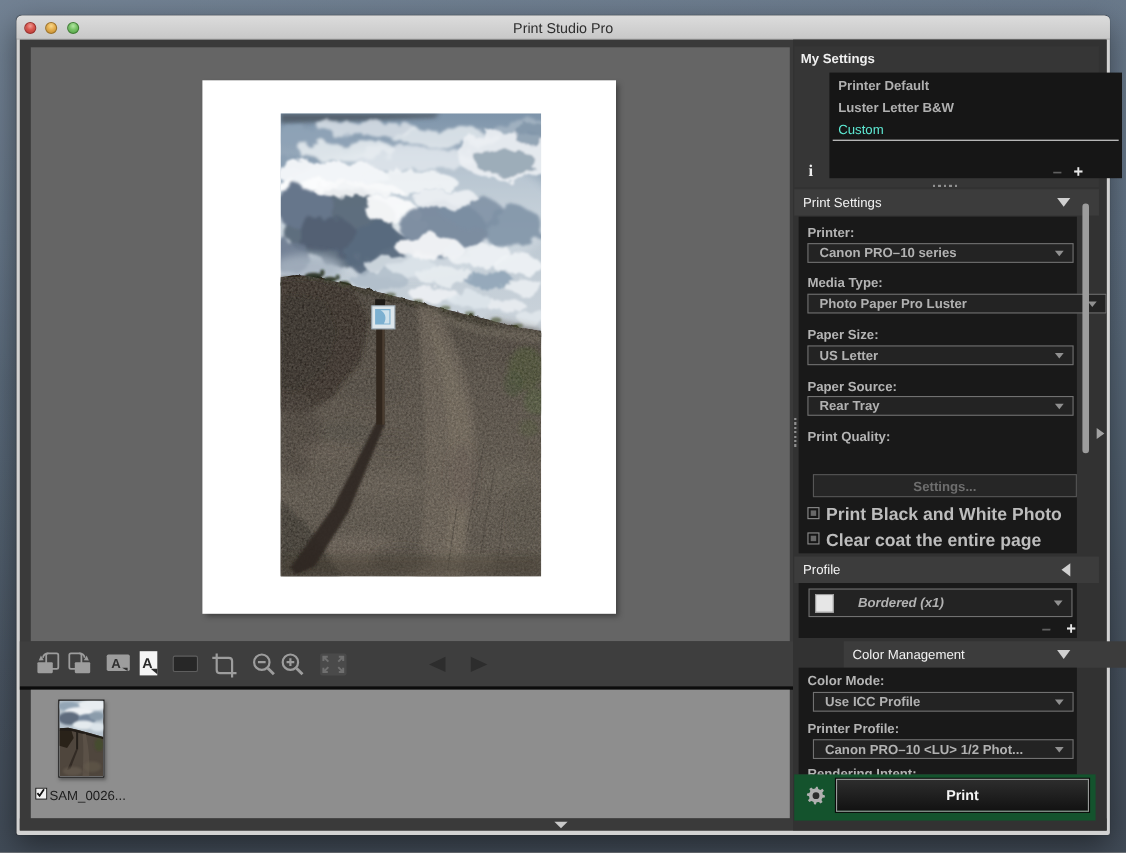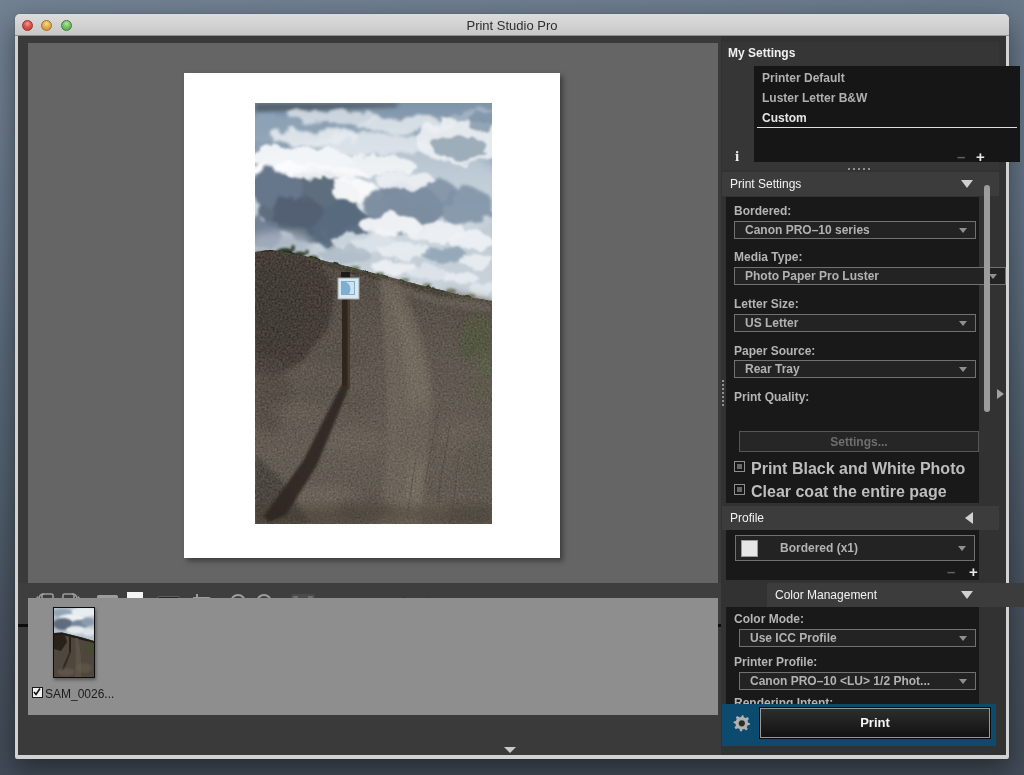--- a/index.html
+++ b/index.html
@@ -45,21 +45,21 @@
   }
   #photo { position:absolute; left:71px; top:30px; width:237px; height:421px; }
   #toolbar {
     position:absolute; left:0px; top:547px; width:703px; height:41px;
     background:#3e3e3e;
   }
   #blackline {
     position:absolute; left:0px; top:588px; width:703px; height:3px; background:#0c0c0c;
   }
   #thumbarea {
-    position:absolute; left:10px; top:562px; width:690px; height:117px;
+    position:absolute; left:10px; top:591px; width:690px; height:117px;
     background:#8e8e8e;
   }
   #bottomstrip {
     position:absolute; left:0px; top:708px; width:988px; height:11px; background:#3a3a3a;
   }
   #drawer-arrow {
     position:absolute; left:486px; top:711px; width:0; height:0;
     border-left:6px solid transparent; border-right:6px solid transparent; border-top:6px solid #c9c9c9;
   }
   
@@ -389,73 +389,73 @@
     </div>
     <div id="bottomstrip"></div>
     <div id="drawer-arrow"></div>
     <div id="panel">
 
       <div style="position:absolute;left:1px;top:6px;width:277px;height:128px;background:#363636;"></div>
       <div class="lbl" style="left:7px;top:10px;color:#f0f0f0;">My Settings</div>
       <div style="position:absolute;left:5px;top:30px;width:266px;height:96px;background:#161616;margin-left:28px;">
         <div style="position:absolute;left:8px;top:5px;color:#b0b0b0;font-size:12px;font-weight:bold;">Printer Default</div>
         <div style="position:absolute;left:8px;top:25px;color:#b0b0b0;font-size:12px;font-weight:bold;">Luster Letter B&amp;W</div>
-        <div style="position:absolute;left:8px;top:45px;color:#e5e5e5;font-size:12px;font-weight:bold;">Custom</div>
+        <div style="position:absolute;left:8px;top:45px;color:#5eead4;font-size:12px;font-weight:normal;">Custom</div>
         <div style="position:absolute;left:3px;top:61px;width:260px;height:1px;background:#dedede;"></div>
       </div>
       <div style="position:absolute;left:14px;top:112px;color:#ededed;font-size:15px;font-weight:bold;font-family:'Liberation Serif',serif;">i</div>
       <div style="position:absolute;left:236px;top:112px;color:#606060;font-size:15px;font-weight:bold;">–</div>
       <div style="position:absolute;left:255px;top:112px;color:#e8e8e8;font-size:15px;font-weight:bold;">+</div>
       <div style="position:absolute;left:127px;top:132px;width:23px;height:2px;background-image:repeating-linear-gradient(90deg,#909090 0 2px,transparent 2px 5px);"></div>
 
       <div class="hdr" style="top:136px;">Print Settings</div>
       <div class="tri-down" style="right:33px;top:144px;"></div>
       <div class="ibox" style="top:161px;height:306px;">
-        <div class="lbl" style="left:8px;top:7px;">Bordered:</div>
+        <div class="lbl" style="left:8px;top:7px;">Printer:</div>
         <div class="dd" style="left:8px;top:24px;width:242px;">Canon PRO–10 series<span class="arr"></span></div>
         <div class="lbl" style="left:8px;top:53px;">Media Type:</div>
         <div class="dd" style="left:8px;top:70px;width:272px;">Photo Paper Pro Luster<span class="arr"></span></div>
-        <div class="lbl" style="left:8px;top:100px;">Letter Size:</div>
+        <div class="lbl" style="left:8px;top:100px;">Paper Size:</div>
         <div class="dd" style="left:8px;top:117px;width:242px;">US Letter<span class="arr"></span></div>
         <div class="lbl" style="left:8px;top:147px;">Paper Source:</div>
         <div class="dd" style="left:8px;top:163px;width:242px;">Rear Tray<span class="arr"></span></div>
         <div class="lbl" style="left:8px;top:193px;">Print Quality:</div>
         <div style="position:absolute;left:13px;top:234px;width:240px;height:21px;background:#262626;border:1px solid #565656;color:#6e6e6e;font-size:12px;font-weight:bold;text-align:center;line-height:20px;">Settings...</div>
         <div class="cb" style="left:8px;top:264px;">
             <i></i>
           </div>
         <div class="cbl" style="left:25px;top:263px;">Print Black and White Photo</div>
         <div class="cb" style="left:8px;top:287px;">
             <i></i>
           </div>
         <div class="cbl" style="left:25px;top:286px;">Clear coat the entire page</div>
       </div>
 
       <div class="hdr" style="top:470px;">Profile</div>
       <div class="tri-left" style="right:33px;top:476px;"></div>
-      <div class="ibox" style="top:494px;height:50px;">
+      <div class="ibox" style="top:494px;height:50px;font-style:italic;">
         <div class="dd" style="left:9px;top:5px;width:240px;height:26px;line-height:24px;padding-left:44px;">Bordered (x1)
           <span style="position:absolute;left:5px;top:4px;width:17px;height:17px;background:#e6e6e6;border:1px solid #9a9a9a;"></span>
           <span class="arr" style="top:10px;"></span>
         </div>
         <div style="position:absolute;left:221px;top:33px;color:#606060;font-size:15px;font-weight:bold;">–</div>
         <div style="position:absolute;left:243px;top:33px;color:#e8e8e8;font-size:15px;font-weight:bold;">+</div>
       </div>
 
       <div class="hdr" style="top:547px;margin-left:45px;">Color Management</div>
       <div class="tri-down" style="right:33px;top:555px;"></div>
       <div class="ibox" style="top:571px;height:97px;">
         <div class="lbl" style="left:8px;top:5px;">Color Mode:</div>
         <div class="dd" style="left:13px;top:22px;width:237px;">Use ICC Profile<span class="arr"></span></div>
         <div class="lbl" style="left:8px;top:48px;">Printer Profile:</div>
         <div class="dd" style="left:13px;top:65px;width:237px;">Canon PRO–10 &lt;LU&gt; 1/2 Phot...<span class="arr"></span></div>
         <div class="lbl" style="left:8px;top:89px;">Rendering Intent:</div>
       </div>
 
-      <div style="position:absolute;left:1px;top:668px;width:274px;height:42px;background:#0c4a6e;">
+      <div style="position:absolute;left:1px;top:668px;width:274px;height:42px;background:#14532d;">
         <svg style="position:absolute;left:9px;top:8px;" width="22" height="22" viewBox="0 0 22 22">
           <path fill="#b0b0b0" d="M11 3.2 12.3 3.2 12.9 5.3 14.8 6.1 16.7 5.1 18 6.9 16.6 8.5 17 10.5 19 11.2 18.8 12.9 16.7 13.3 15.8 15.2 16.8 17.1 15 18.4 13.4 17 11.4 17.4 10.7 19.4 9 19.2 8.6 17.1 6.7 16.2 4.8 17.2 3.5 15.4 4.9 13.8 4.5 11.8 2.5 11.1 2.7 9.4 4.8 9 5.7 7.1 4.7 5.2 6.5 3.9 8.1 5.3 10.1 4.9 Z"></path>
           <circle cx="10.8" cy="11.3" r="3.1" fill="#2c2c2c"></circle>
         </svg>
         <div style="position:absolute;left:38px;top:4px;width:230px;height:30px;background:linear-gradient(#2d2d2d,#121212);border:1px solid #989898;box-shadow:0 0 0 1px #0a0a0a;color:#f5f5f5;font-size:13px;font-weight:bold;text-align:center;line-height:28px;">Print</div>
       </div>
 
       <div style="position:absolute;left:263px;top:149px;width:6px;height:227px;background:#9c9c9c;border-radius:3px;"></div>
 
       <div style="position:absolute;left:276px;top:353px;width:0;height:0;border-top:5px solid transparent;border-bottom:5px solid transparent;border-left:7px solid #a2a2a2;"></div>

